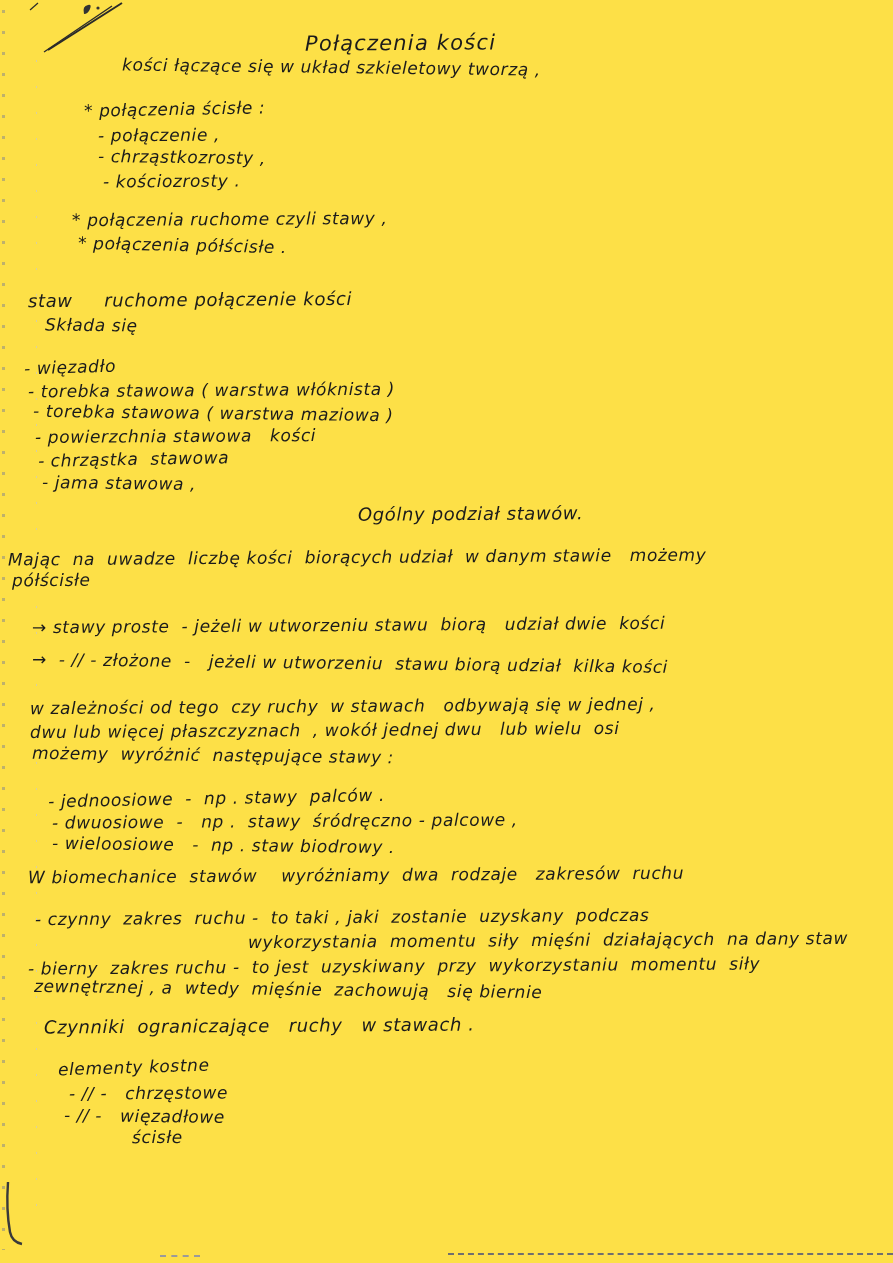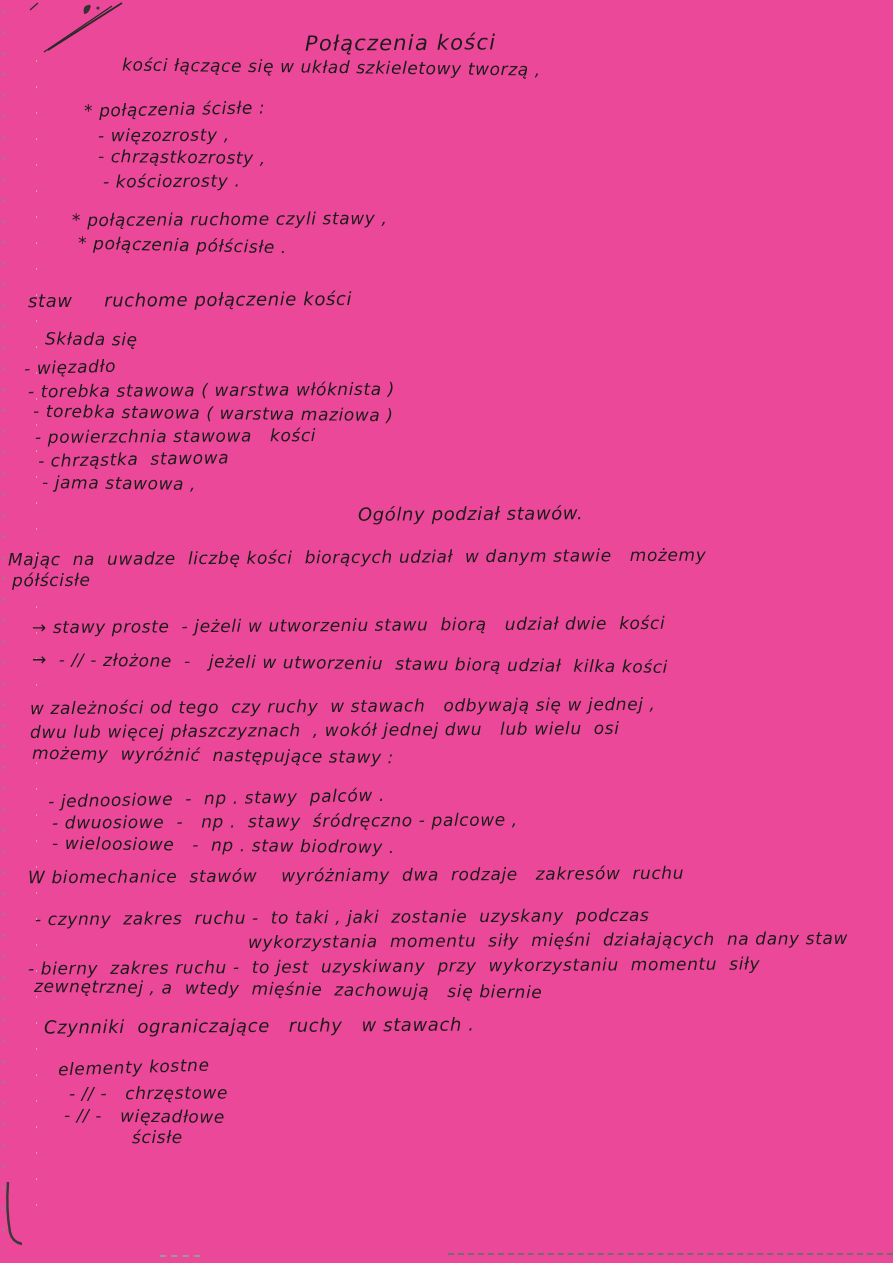--- a/index.html
+++ b/index.html
@@ -4,21 +4,21 @@
 <style>
   html,body{margin:0;padding:0;}
   body{
     width:893px;height:1263px;
     background:#f4f4f2;
     font-family:"DejaVu Sans", sans-serif;
     position:relative;overflow:hidden;
   }
   .page{
     position:absolute;inset:0;
-    background:#ec4899;
+    background:#fde047;
   }
   
   .hw{
     position:absolute;
     font-family:"DejaVu Sans", sans-serif;
     font-style:italic;
     color:#1b1b1b;
     font-size:17px;
     letter-spacing:0.6px;
     white-space:pre;
@@ -68,30 +68,30 @@
   <svg style="left:0;top:1180px" width="30" height="70" viewBox="0 0 30 70">
     <path d="M8 2 Q6 30 10 52 Q12 62 22 64" stroke="#3a3a3a" stroke-width="2.4" fill="none"></path>
   </svg>
   <div class="bottom-dash" style="left:448px;top:1253px;width:445px;"></div>
   <div class="bottom-dash" style="left:160px;top:1255px;width:40px;border-top-color:#9a9a9a;"></div>
 
   <div class="hw t-title rc" style="left:305px;top:32px;">Połączenia kości</div>
   <div class="hw rb" style="left:122px;top:58px;">kości łączące się w układ szkieletowy tworzą ,</div>
 
   <div class="hw ra" style="left:84px;top:100px;">* połączenia ścisłe :</div>
-  <div class="hw rc" style="left:98px;top:126px;">- więzozrosty ,</div>
+  <div class="hw rc" style="left:98px;top:126px;">- połączenie ,</div>
   <div class="hw rb" style="left:98px;top:148px;">- chrząstkozrosty ,</div>
   <div class="hw rc" style="left:103px;top:172px;">- kościozrosty .</div>
 
   <div class="hw rc" style="left:72px;top:210px;">* połączenia ruchome czyli stawy ,</div>
   <div class="hw rd" style="left:78px;top:236px;">* połączenia półścisłe .</div>
 
   <div class="hw t-head rc" style="left:28px;top:290px;">staw     ruchome połączenie kości</div>
 
-  <div class="hw rb" style="left:45px;top:330px;">Składa się</div>
+  <div class="hw rb" style="left:45px;top:316px;">Składa się</div>
   <div class="hw re" style="left:24px;top:358px;">- więzadło</div>
   <div class="hw rc" style="left:28px;top:381px;">- torebka stawowa ( warstwa włóknista )</div>
   <div class="hw rb" style="left:33px;top:404px;">- torebka stawowa ( warstwa maziowa )</div>
   <div class="hw rc" style="left:35px;top:427px;">- powierzchnia stawowa   kości</div>
   <div class="hw ra" style="left:38px;top:450px;">- chrząstka  stawowa</div>
   <div class="hw rb" style="left:42px;top:474px;">- jama stawowa ,</div>
 
   <div class="hw t-head rc" style="left:358px;top:504px;">Ogólny podział stawów.</div>
   <div class="hw rc" style="left:8px;top:548px;">Mając  na  uwadze  liczbę kości  biorących udział  w danym stawie   możemy</div>
   <div class="hw rc" style="left:12px;top:571px;">półścisłe</div>

